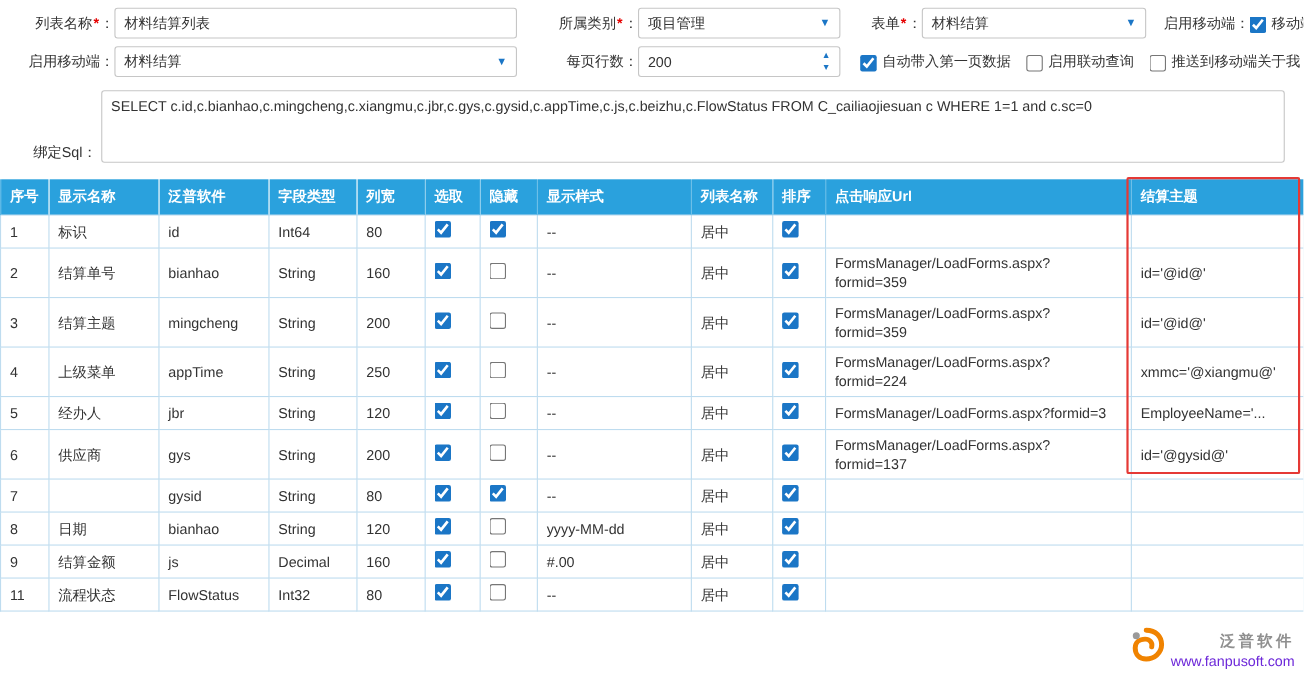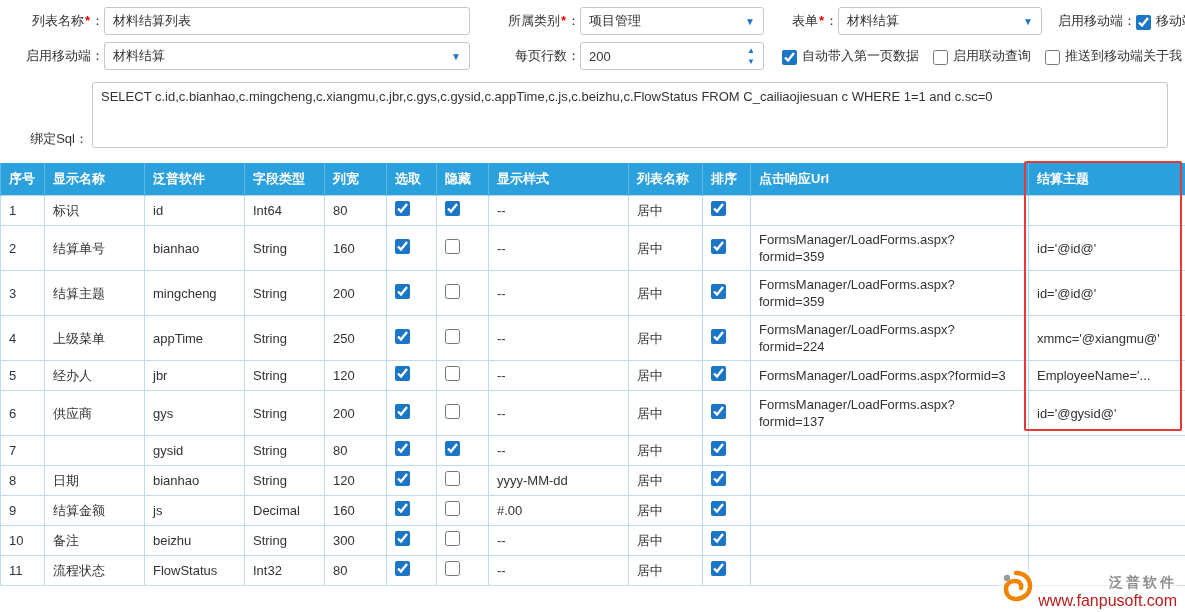--- a/index.html
+++ b/index.html
@@ -47,21 +47,21 @@
   .grid td.wrap{white-space:pre-line;word-break:break-all}
   .grid td.param{white-space:nowrap}
 
   .highlight-box{position:absolute;left:1024px;top:-2px;width:158px;height:270px;
        border:2px solid #e53935;border-radius:2px;pointer-events:none}
 
   
   .logo{position:absolute;right:8px;bottom:4px;display:flex;align-items:flex-start;gap:4px;background:rgba(255,255,255,0.6)}
   .logo .txt{display:flex;flex-direction:column;align-items:flex-end}
   .brand{color:#8f8f8f;font-weight:bold;font-size:14px;letter-spacing:3px;line-height:24px}
-  .site{color:#b91c1c;font-size:16px;line-height:14px}
+  .site{color:#6d28d9;font-size:13px;line-height:14px}
 </style>
 </head>
 <body>
 
 <div class="page">
 
 
   <div class="form-row">
     <label class="lbl" style="width:88px"><span>列表名称</span><span class="star">*</span><span>：</span></label>
     <input class="inp" style="width: 366px;" value="材料结算列表">
@@ -272,34 +272,20 @@
             <td>160</td>
             <td><input type="checkbox" checked="" style=""></td>
             <td><input type="checkbox" style=""></td>
             <td>#.00</td>
             <td>居中</td>
             <td><input type="checkbox" checked="" style=""></td>
             <td class="wrap"></td>
             <td class="param"></td>
           </tr>
           <tr>
-            <td>10</td>
-            <td>备注</td>
-            <td>beizhu</td>
-            <td>String</td>
-            <td>300</td>
-            <td><input type="checkbox" checked="" style=""></td>
-            <td><input type="checkbox" style=""></td>
-            <td>--</td>
-            <td>居中</td>
-            <td><input type="checkbox" checked="" style=""></td>
-            <td class="wrap"></td>
-            <td class="param"></td>
-          </tr>
-          <tr>
             <td>11</td>
             <td>流程状态</td>
             <td>FlowStatus</td>
             <td>Int32</td>
             <td>80</td>
             <td><input type="checkbox" checked="" style=""></td>
             <td><input type="checkbox" style=""></td>
             <td>--</td>
             <td>居中</td>
             <td><input type="checkbox" checked="" style=""></td>

